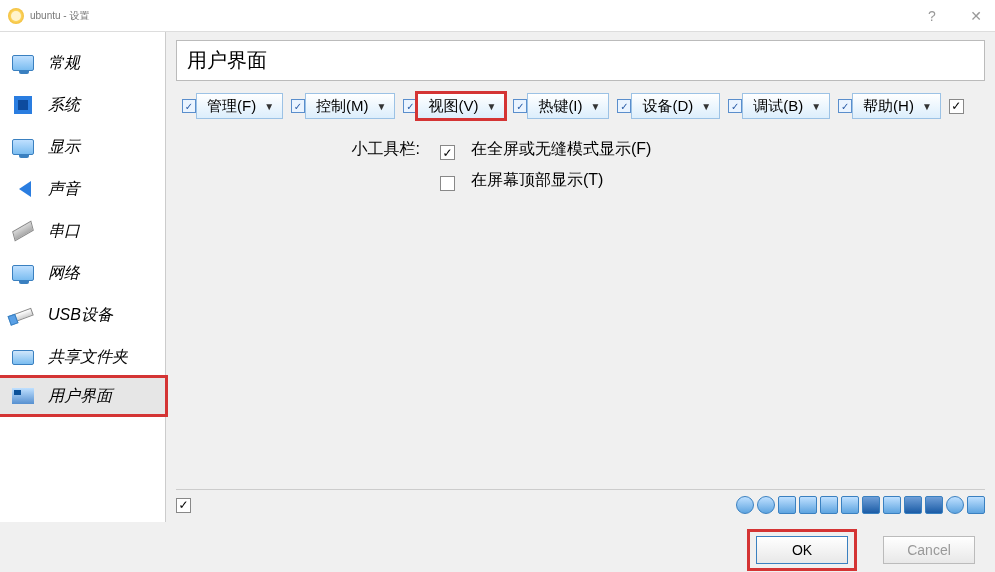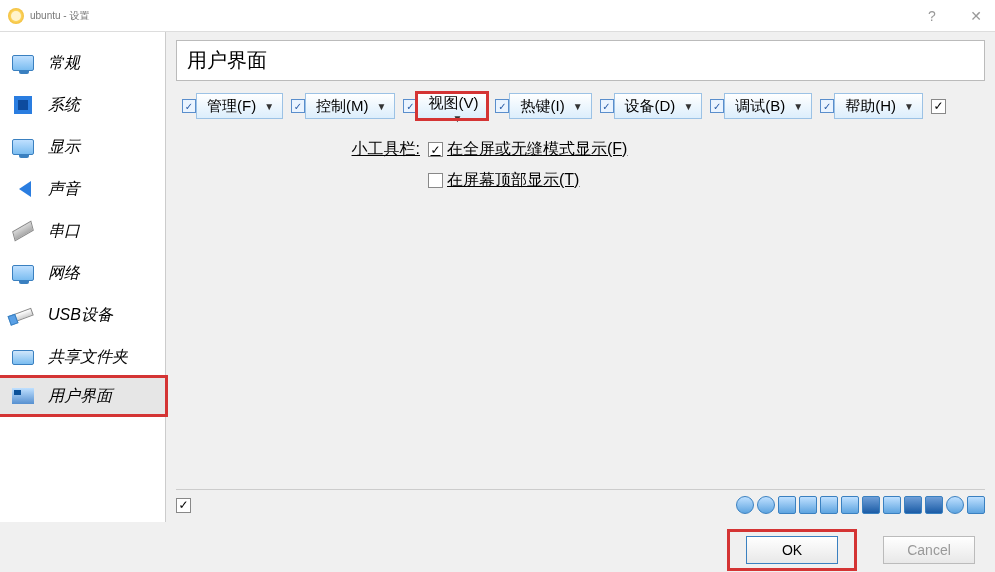--- a/index.html
+++ b/index.html
@@ -35,37 +35,37 @@
     .ui-icon::before { content:""; position:absolute; top:2px; left:2px; width:7px; height:5px; background:#0b5199; }
 
     
     .content { flex:1; background: #f0f0f0; padding: 8px 10px; display: flex; flex-direction: column; }
     .page-title-box { border:1px solid #bbb; background:#fff; padding:6px 10px; font-size: 20px; margin-bottom: 12px; }
     .toolbar-row { display:flex; gap:8px; align-items:center; padding: 0 6px; }
     .tb-combo { display:flex; align-items:center; cursor:pointer; }
     .tb-cb { width: 14px; height: 14px; border:1px solid #5a8ecc; background:#eaf4ff; display:flex; align-items:center; justify-content:center; font-size:10px; color:#2a5ca6; }
     .tb-btn { background: linear-gradient(#fff,#dceefc); border:1px solid #9cc2e5; height:26px; display:flex; align-items:center; padding: 0 8px 0 10px; font-size: 15px; }
     .tb-btn .caret { margin-left: 8px; font-size: 10px; color:#333; }
-    .tb-btn.hl { outline: 3px solid #d43434; outline-offset: -1px; flex-direction: column; }
+    .tb-btn.hl { outline: 3px solid #d43434; outline-offset: -1px; }
     .tb-end-cb { width:15px; height:15px; border:1px solid #888; background:#fff; display:flex; align-items:center; justify-content:center; font-size:12px; }
 
     .options-area { margin-top: 20px; }
-    .opt-row { display:flex; align-items:center; gap: 4px; margin-bottom: 10px; font-size: 16px; text-decoration: underline; }
+    .opt-row { display:flex; align-items:flex-end; gap: 16px; margin-bottom: 10px; font-size: 16px; }
     .opt-label-col { width: 248px; text-align: right; padding-right: 4px; }
     .chk { width: 15px; height: 15px; border:1px solid #888; background:#fff; display:flex; align-items:center; justify-content:center; font-size:12px; cursor:pointer; }
 
     .bottom-bar { border-top: 1px solid #ccc; margin-top: auto; padding-top: 6px; display:flex; align-items:center; gap:4px; }
     .bottom-icons { margin-left:auto; display:flex; gap:3px; }
     .bicon { width:18px; height:18px; background: linear-gradient(#bfe0ff,#5ea4e0); border:1px solid #3a80c0; border-radius:2px; }
     .bicon.dark { background: linear-gradient(#6f9fd8,#1b5ca6); }
     .bicon.circle { border-radius:50%; }
 
     
     .footer { height: 50px; display:flex; align-items:center; justify-content:flex-end; padding-right: 20px; gap: 26px; padding-top: 6px; }
-    .footer .hl-wrap { border: 3px solid #d43434; padding: 4px 16px; }
+    .footer .hl-wrap { border: 3px solid #d43434; padding: 4px 6px; }
     .btn { width: 92px; height: 28px; background: linear-gradient(#fff,#e8e8e8); border:1px solid #3a80c0; font-size:14px; cursor: pointer; display:flex; align-items:center; justify-content:center; }
     .btn.ghost { border:1px solid #bbb; color:#999; }
   </style>
 </head>
 <body>
 
 <div class="titlebar">
   <div class="app-icon"></div>
   <div class="title">ubuntu - 设置</div>
   <div class="win-btns">

